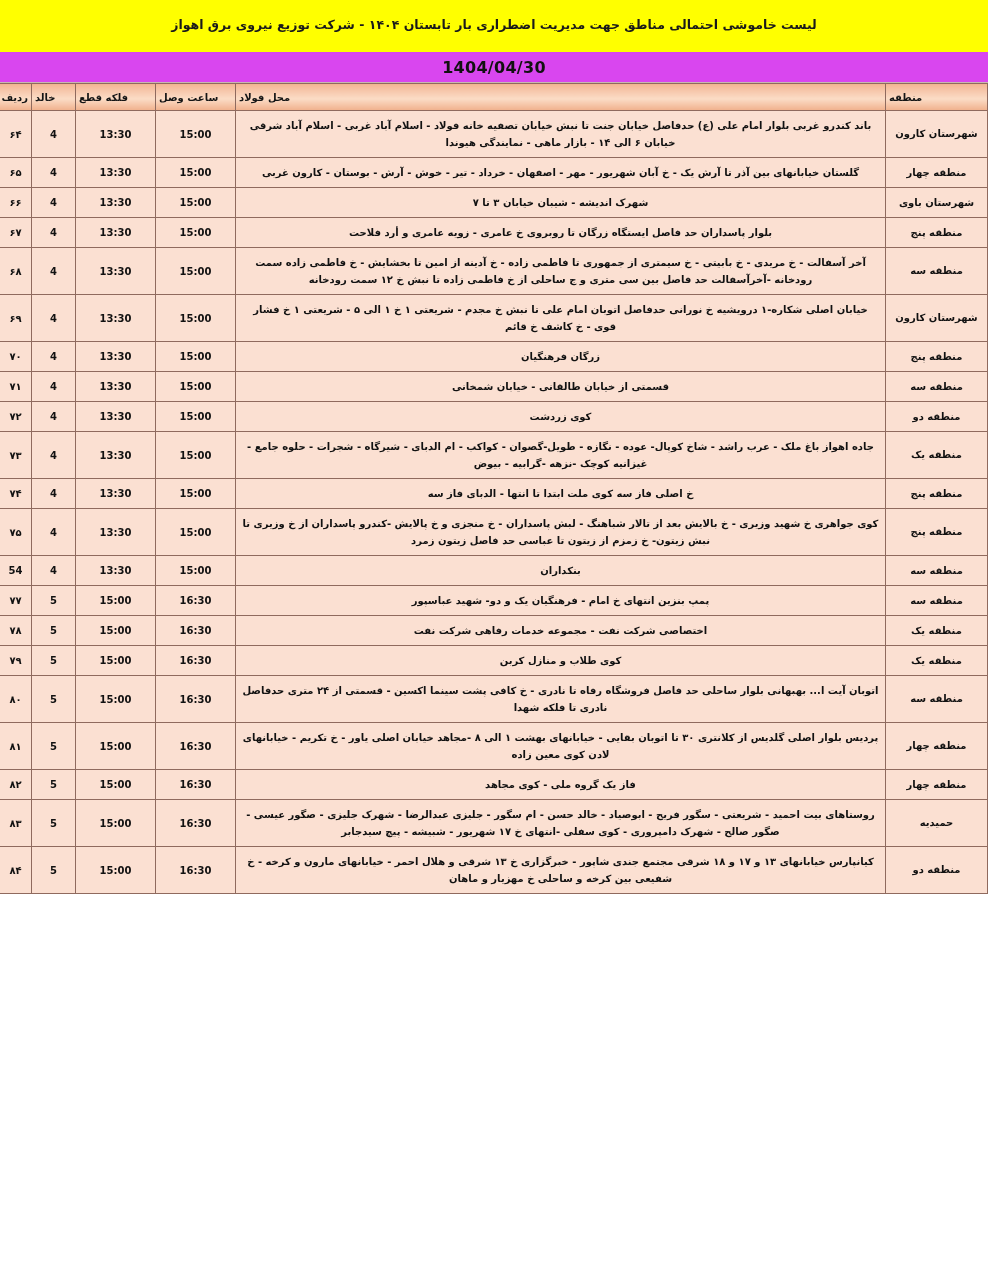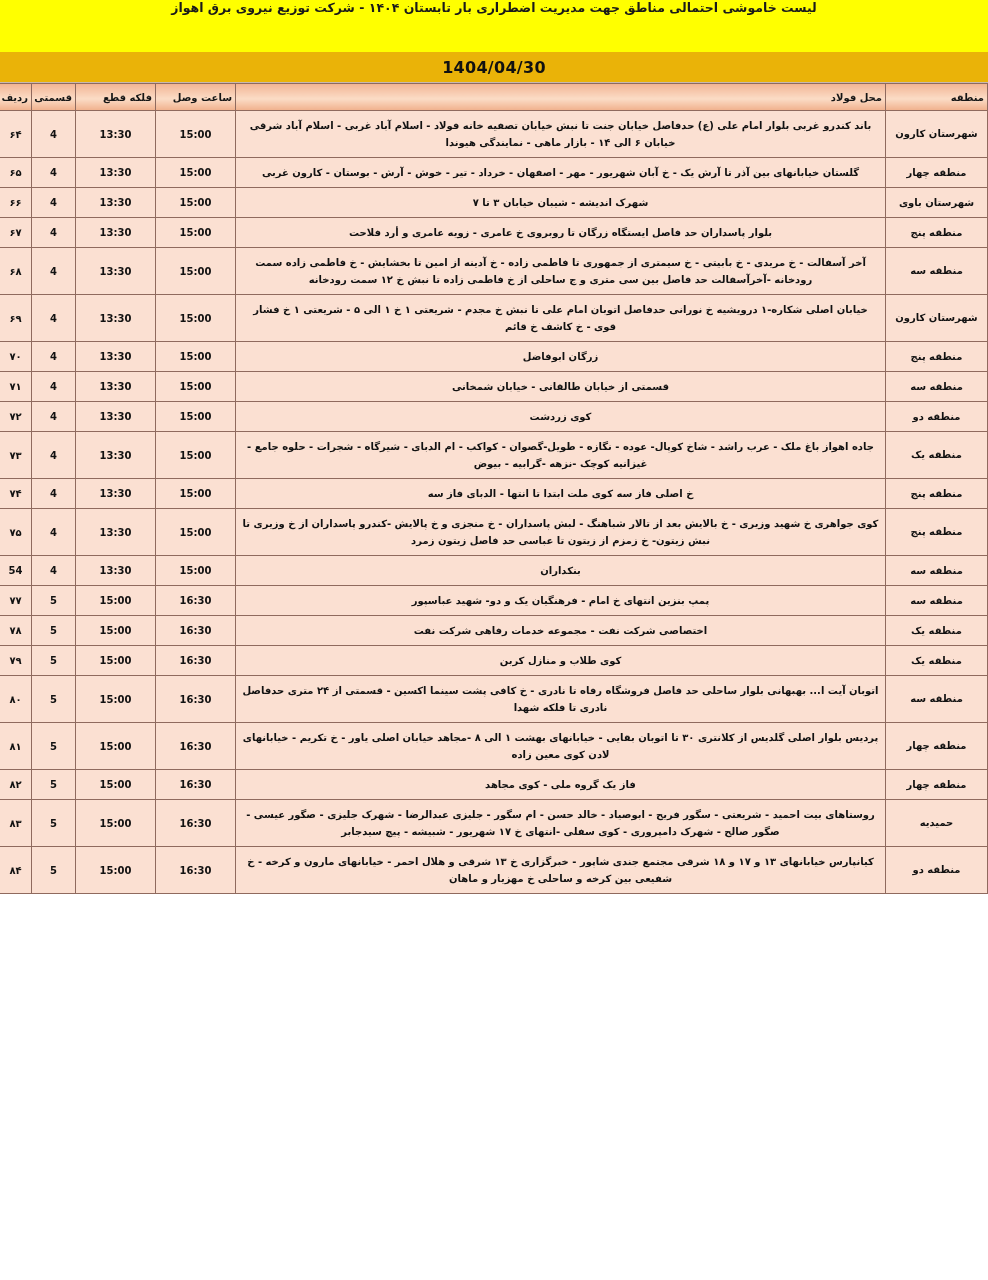--- a/index.html
+++ b/index.html
@@ -14,35 +14,36 @@
   }
   .sheet {
     width: 988px;
     background: #ffffff;
     box-sizing: border-box;
   }
   .title-bar {
     background: #ffff00;
     height: 52px;
     display: flex;
+    align-items: center;
     justify-content: center;
     text-align: center;
     padding: 0 10px;
     box-sizing: border-box;
     border-bottom: 1px solid #ffff00;
   }
   .title-bar .title-text {
     font-size: 12.5px;
     font-weight: bold;
     color: #1a1a1a;
     line-height: 1.3;
     direction: rtl;
   }
   .date-bar {
-    background: #eab308;
+    background: #d946ef;
     height: 30px;
     display: flex;
     align-items: center;
     justify-content: center;
     border-bottom: 1px solid #c8b8b0;
   }
   .date-bar .date-text {
     font-size: 16px;
     font-weight: bold;
     color: #111111;
@@ -62,21 +63,21 @@
     vertical-align: middle;
   }
   table.outage thead th {
     background: #f6c9ad;
     background: linear-gradient(to bottom, #f3b695 0%, #fbdcc6 55%, #f0b08c 100%);
     font-size: 10px;
     font-weight: bold;
     color: #151515;
     height: 27px;
     padding: 2px 3px;
-    text-align: right;
+    text-align: left;
   }
   table.outage tbody td {
     background: #fbe0d2;
     font-size: 10px;
     color: #111111;
     padding: 6px 5px;
     text-align: center;
   }
   td.region, td.feed {
     font-weight: bold;
@@ -136,21 +137,21 @@
       <col class="c-off">
       <col class="c-block">
       <col class="c-row">
     </colgroup>
     <thead>
       <tr>
         <th>منطقه</th>
         <th>محل فولاد</th>
         <th>ساعت وصل</th>
         <th>فلکه قطع</th>
-        <th>قسمتی</th>
+        <th>خالد</th>
         <th>ردیف</th>
       </tr>
     </thead>
     <tbody id="table-body">
         <tr>
           <td class="region">شهرستان کارون</td>
           <td class="feed">باند کندرو غربی بلوار امام علی (ع) حدفاصل خیابان جنت تا نبش خیابان تصفیه خانه فولاد - اسلام آباد غربی - اسلام آباد شرقی خیابان ۶ الی ۱۴ - بازار ماهی - نمایندگی هیوندا</td>
           <td class="time">15:00</td>
           <td class="time">13:30</td>
           <td class="block">4</td>
@@ -191,21 +192,21 @@
         <tr>
           <td class="region">شهرستان کارون</td>
           <td class="feed">خیابان اصلی شکاره-۱ درویشیه خ نورانی حدفاصل اتوبان امام علی تا نبش خ مجدم - شریعتی ۱ خ ۱ الی ۵ - شریعتی ۱ خ فشار قوی - خ کاشف خ قائم</td>
           <td class="time">15:00</td>
           <td class="time">13:30</td>
           <td class="block">4</td>
           <td class="rownum">۶۹</td>
         </tr>
         <tr>
           <td class="region">منطقه پنج</td>
-          <td class="feed">زرگان ابوفاضل</td>
+          <td class="feed">زرگان فرهنگیان</td>
           <td class="time">15:00</td>
           <td class="time">13:30</td>
           <td class="block">4</td>
           <td class="rownum">۷۰</td>
         </tr>
         <tr>
           <td class="region">منطقه سه</td>
           <td class="feed">قسمتی از خیابان طالقانی - خیابان شمخانی</td>
           <td class="time">15:00</td>
           <td class="time">13:30</td>

